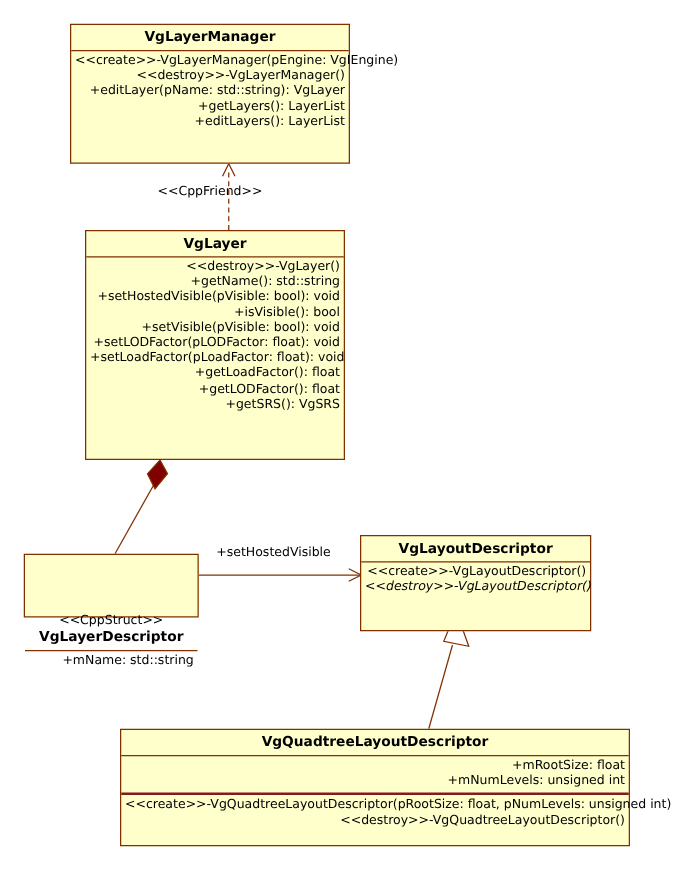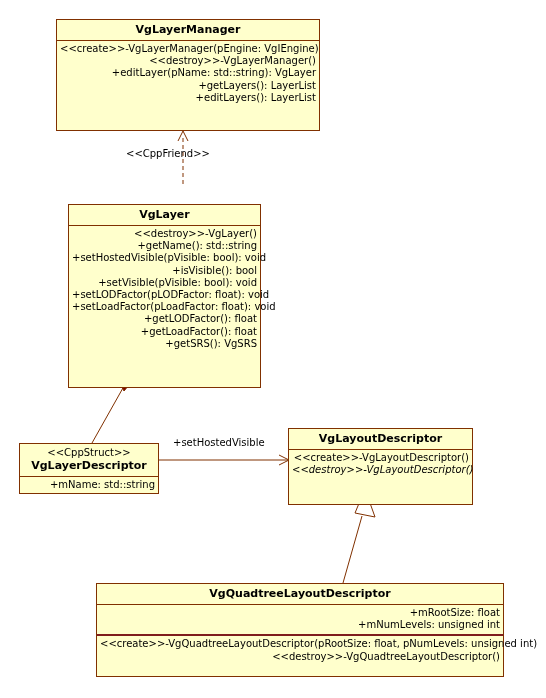--- a/index.html
+++ b/index.html
@@ -36,20 +36,21 @@
     line-height: 13px;
     padding: 3px 4px 4px 4px;
     border-bottom: 1px solid #803000;
     color: #000000;
   }
   .cls-title .stereo {
     display: block;
     font-weight: normal;
     font-size: 10px;
     line-height: 12px;
+    margin-top: 44px;
   }
   .cls-compartment {
     padding: 2px 3px 3px 3px;
     font-size: 10px;
     line-height: 12.2px;
     white-space: nowrap;
     text-align: right;
   }
   .cls-compartment + .cls-compartment {
     border-top: 2px solid #7f1d1d;
@@ -101,49 +102,49 @@
       <line x1="159" y1="460" x2="288" y2="460" stroke="#803000" stroke-width="1"></line>
       <polyline points="279,455 289,460 279,465" fill="none" stroke="#803000" stroke-width="1"></polyline>
     </g>
 
     <g>
       <line x1="343" y1="583" x2="362" y2="516" stroke="#803000" stroke-width="1"></line>
       <polygon points="365,489 375,517 355,513" fill="#ffffff" stroke="#803000" stroke-width="1"></polygon>
     </g>
   </svg>
 
-  <div class="uml-class" style="left:56px; top:19px; width:264px; height:112px;">
+  <div class="uml-class" style="left:56px; top:19px; width:224px; height:112px;">
     <div class="cls-title">
       <span>VgLayerManager</span>
     </div>
     <div class="cls-compartment">
       <span class="member">&lt;&lt;create&gt;&gt;-VgLayerManager(pEngine: VgIEngine)</span>
       <span class="member">&lt;&lt;destroy&gt;&gt;-VgLayerManager()</span>
       <span class="member">+editLayer(pName: std::string): VgLayer</span>
       <span class="member">+getLayers(): LayerList</span>
       <span class="member">+editLayers(): LayerList</span>
     </div>
   </div>
 
   <div class="edge-label" style="left:126px; top:148px;">&lt;&lt;CppFriend&gt;&gt;</div>
 
-  <div class="uml-class" style="left:68px; top:184px; width:193px; height:184px;margin-top:20px;">
+  <div class="uml-class" style="left:68px; top:184px; width:208px; height:184px;">
     <div class="cls-title">
       <span>VgLayer</span>
     </div>
     <div class="cls-compartment">
       <span class="member">&lt;&lt;destroy&gt;&gt;-VgLayer()</span>
       <span class="member">+getName(): std::string</span>
       <span class="member">+setHostedVisible(pVisible: bool): void</span>
       <span class="member">+isVisible(): bool</span>
       <span class="member">+setVisible(pVisible: bool): void</span>
       <span class="member">+setLODFactor(pLODFactor: float): void</span>
       <span class="member">+setLoadFactor(pLoadFactor: float): void</span>
+      <span class="member">+getLoadFactor(): float</span>
       <span class="member">+getLODFactor(): float</span>
-      <span class="member">+getLoadFactor(): float</span>
       <span class="member">+getSRS(): VgSRS</span>
     </div>
   </div>
 
   <div class="uml-class" style="left:19px; top:443px; width:140px; height:51px;">
     <div class="cls-title">
       <span class="stereo">&lt;&lt;CppStruct&gt;&gt;</span>
       <span>VgLayerDescriptor</span>
     </div>
     <div class="cls-compartment">

